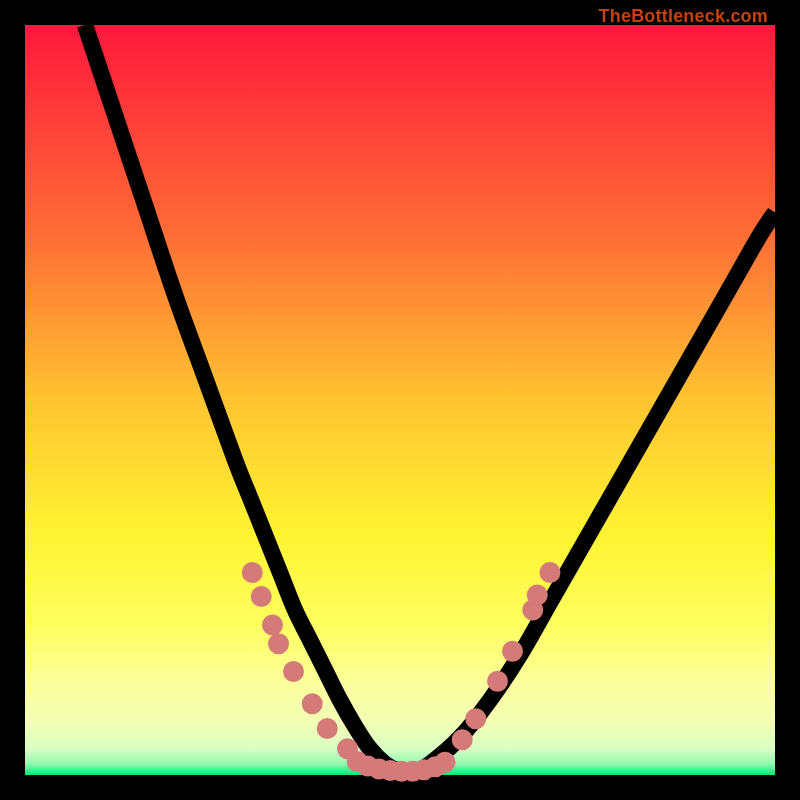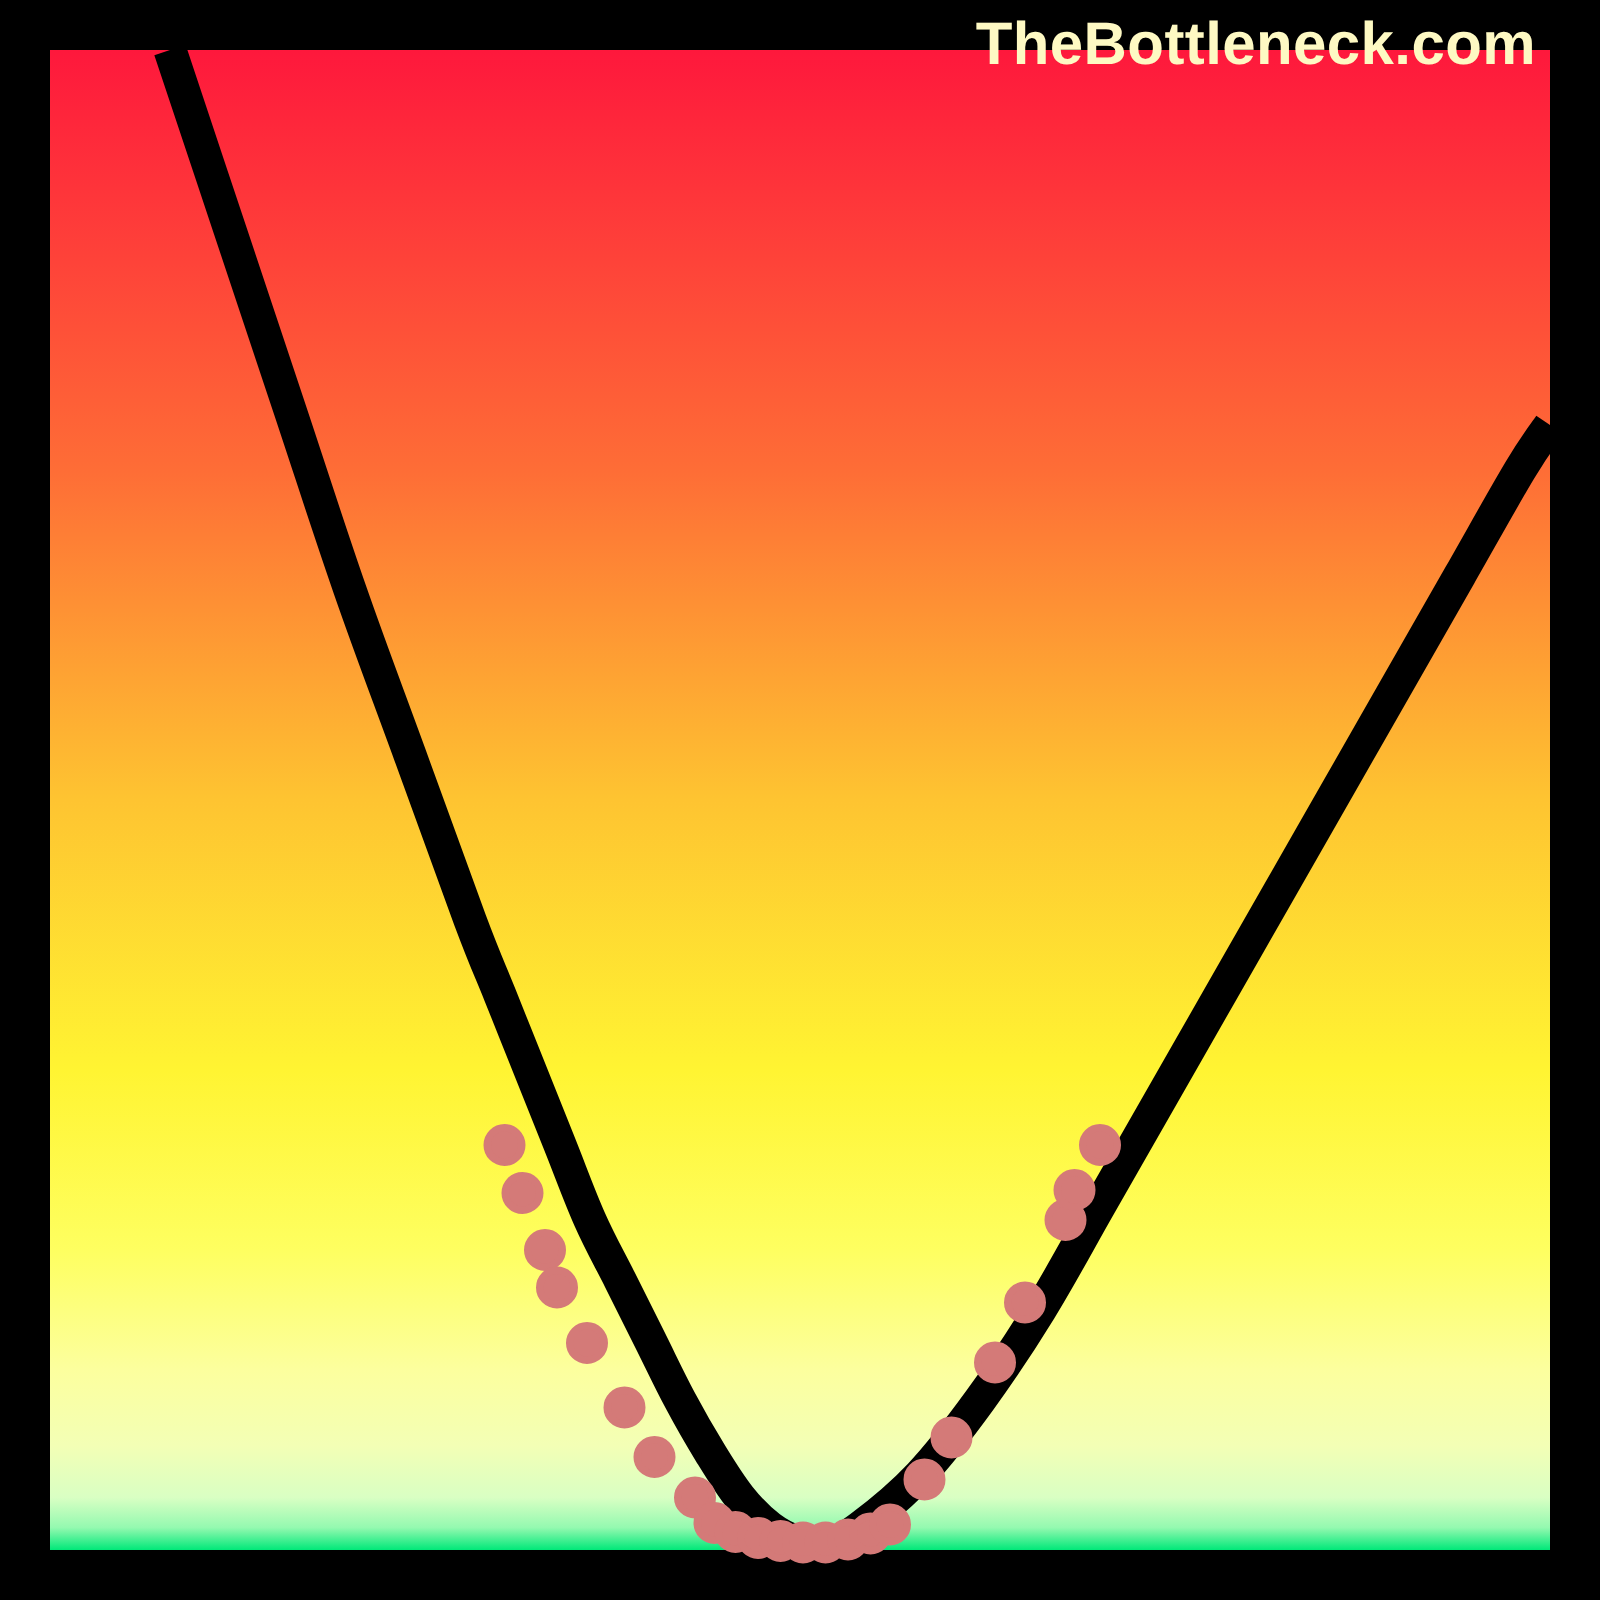--- a/index.html
+++ b/index.html
@@ -23,22 +23,22 @@
     position: absolute;
     left: 0;
     top: 0;
     width: 100%;
     height: 100%;
   }
   .watermark {
     position: absolute;
     top: 6px;
     right: 32px;
-    color: #fef9c3;
-    font-size: 30px;
+    color: #c2410c;
+    font-size: 18px;
     font-weight: 600;
     letter-spacing: 0.2px;
   }
   svg.curve {
     position: absolute;
     left: 25px;
     top: 25px;
     width: 750px;
     height: 750px;
     overflow: visible;

